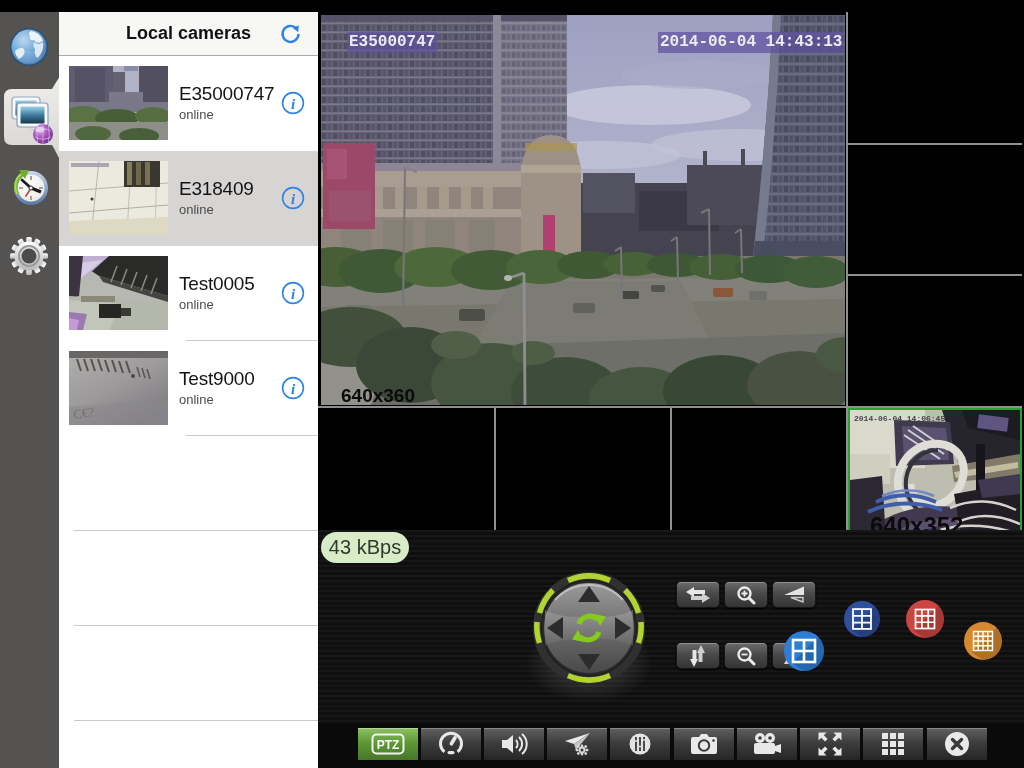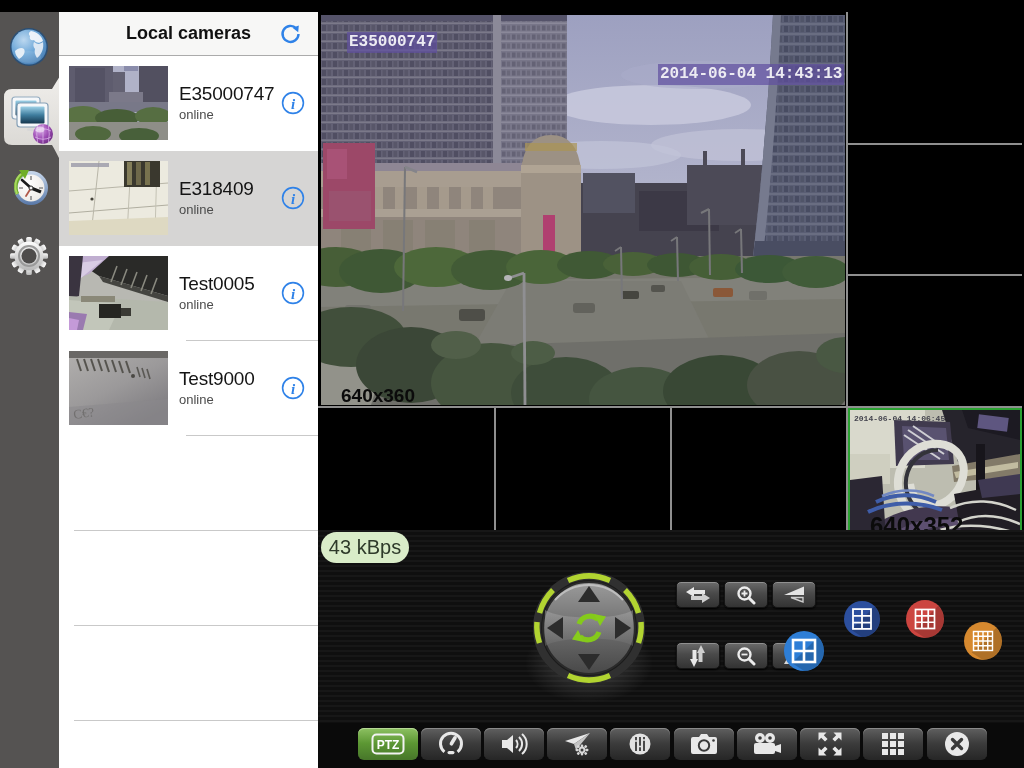--- a/index.html
+++ b/index.html
@@ -27,21 +27,21 @@
 #greencell{left:530px;top:396px;width:170px;height:128px;border:2px solid #2ba132;overflow:hidden;}
 
 #control{left:318px;top:530px;width:706px;height:238px;
 background:repeating-linear-gradient(180deg,#171717 0px,#171717 2px,#0f0f0f 2px,#0f0f0f 5px);padding-left:36px;}
 #pill{left:3px;top:2px;width:88px;height:31px;border-radius:16px;background:#d9ecc8;
 color:#2e3a2a;font-size:20px;text-align:center;line-height:31px;}
 .pbtn{width:44px;height:27px;border-radius:5px;background:linear-gradient(180deg,#6b6b6b,#4a4a4a 45%,#333);
 box-shadow:inset 0 1px 0 #909090, 0 1px 2px #000;border:1px solid #151515;box-sizing:border-box;}
 .pbtn svg{position:absolute;left:50%;top:50%;transform:translate(-50%,-50%);}
 
-.tbtn{top:198px;width:60px;height:32px;border-radius:6px;background:linear-gradient(180deg,#606060,#3c3c3c 48%,#262626);
+.tbtn{top:198px;width:60px;height:32px;border-radius:0;background:linear-gradient(180deg,#606060,#3c3c3c 48%,#262626);
 box-shadow:inset 0 1px 0 #8a8a8a;}
 .tbtn svg{position:absolute;left:50%;top:50%;transform:translate(-50%,-50%);}
 #tb1{background:linear-gradient(180deg,#8dc162,#5c9733 48%,#47762a);box-shadow:inset 0 1px 0 #b5d795;}
 </style>
 </head>
 <body>
 <div id="app">
 
 <div id="sidebar" class="abs">
 
@@ -419,21 +419,21 @@
     <g stroke="#8f8f92" stroke-width="2.8" fill="none">
       <path d="M203 258 L204 390"></path>
     </g>
     <path d="M84 152 L96 157" stroke="#84848a" stroke-width="2.6"></path>
     <path d="M203 258 L188 263" stroke="#8f8f92" stroke-width="2.6"></path>
     <ellipse cx="187" cy="263" rx="4" ry="3" fill="#b5b5b8"></ellipse>
     <path d="M388 194 L380 198" stroke="#77777a" stroke-width="2"></path>
     <path d="M300 232 L294 236 M356 222 L350 226 M420 214 L414 218" stroke="#77777a" stroke-width="1.8"></path>
   </svg>
   <div class="osd" style="left:26px;top:17px;">E35000747</div>
-  <div class="osd" style="left:337px;top:17px;margin-top:32px;">2014-06-04 14:43:13</div>
+  <div class="osd" style="left:337px;top:17px;">2014-06-04 14:43:13</div>
   <div class="res" style="left:2px;top:370px;">640x360</div>
   </div>
 
   <div class="abs gline" style="left:528px;top:0;width:2px;height:530px"></div>
   <div class="abs gline" style="left:530px;top:131px;width:176px;height:2px"></div>
   <div class="abs gline" style="left:530px;top:262px;width:176px;height:2px"></div>
   <div class="abs gline" style="left:0;top:394px;width:706px;height:2px"></div>
   <div class="abs gline" style="left:176px;top:396px;width:2px;height:132px"></div>
   <div class="abs gline" style="left:352px;top:396px;width:2px;height:132px"></div>
   <div class="abs gline" style="left:0;top:528px;width:706px;height:2px"></div>

